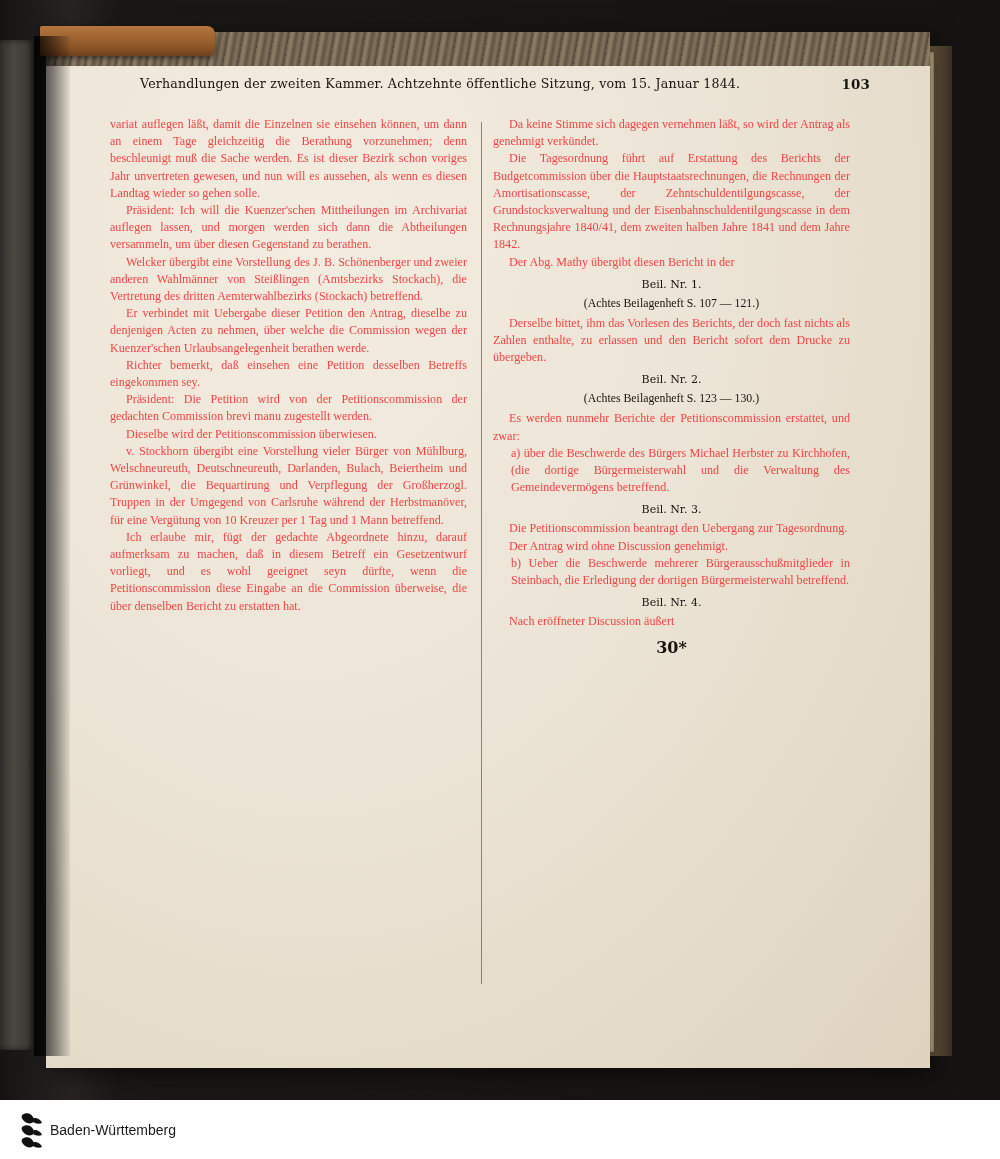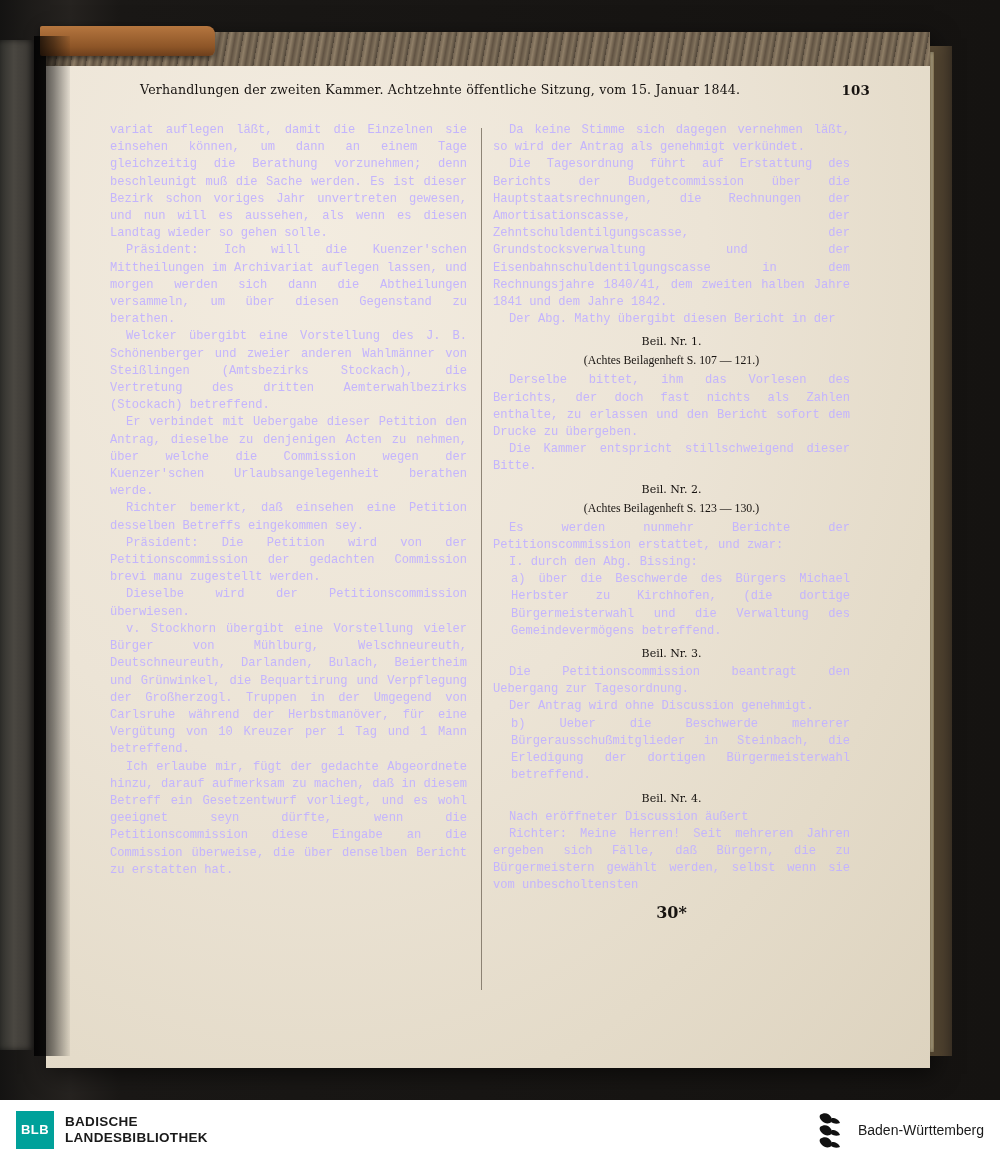--- a/index.html
+++ b/index.html
@@ -92,21 +92,21 @@
   #fore-edge-dark {
     position: absolute;
     left: 930px; top: 46px;
     width: 22px; height: 1010px;
     background: linear-gradient(90deg,#756245,#3a3024);
   }
 
   
   #page {
     position: absolute;
-    left: 110px; top: 84px;
+    left: 110px; top: 78px;
     width: 760px; height: 930px;
     color: #171310;
     font-size: 12.3px;
     line-height: 1.0;
   }
 
   #running-head {
     position: relative;
     height: 26px;
     font-size: 13.2px;
@@ -143,25 +143,25 @@
     left: 371px; top: 6px;
     width: 1px; height: 862px;
     background: #6d6354;
     opacity: .75;
   }
 
   p.para {
     margin: 0 0 0 0;
     text-align: justify;
     text-align-last: left;
-    font-family: Liberation Mono, monospace;
+    font-family: Liberation Serif, serif;
     font-size: 12.1px;
     line-height: 17.2px;
     hyphens: auto;
-    color: #c4b5fd;
+    color: #ef4444;
   }
   p.indent { text-indent: 16px; }
   p.hang {
     padding-left: 18px;
     text-indent: -0px;
   }
   .heading {
     text-align: center;
     text-align-last: center;
     font-family: "DejaVu Serif", serif;
@@ -219,21 +219,20 @@
     font-family: "Liberation Sans", sans-serif;
     font-size: 13.5px;
     font-weight: bold;
     color: #1a1a1a;
     line-height: 16px;
     letter-spacing: .3px;
   }
   #bw-brand {
     display: flex;
     align-items: center;
-    gap: 10px;
   }
   #bw-crest {
     width: 34px; height: 38px;
     display: flex;
     flex-direction: column;
     justify-content: center;
     gap: 1px;
   }
   #bw-label {
     font-family: "Liberation Sans", sans-serif;
@@ -274,47 +273,37 @@
           <p class="para indent">v. Stockhorn übergibt eine Vorstellung vieler Bürger von Mühlburg, Welschneureuth, Deutschneureuth, Darlanden, Bulach, Beiertheim und Grünwinkel, die Bequartirung und Verpflegung der Großherzogl. Truppen in der Umgegend von Carlsruhe während der Herbstmanöver, für eine Vergütung von 10 Kreuzer per 1 Tag und 1 Mann betreffend.</p>
           <p class="para indent">Ich erlaube mir, fügt der gedachte Abgeordnete hinzu, darauf aufmerksam zu machen, daß in diesem Betreff ein Gesetzentwurf vorliegt, und es wohl geeignet seyn dürfte, wenn die Petitionscommission diese Eingabe an die Commission überweise, die über denselben Bericht zu erstatten hat.</p>
         </div>
       <div class="col" id="col-right">
         <p class="para indent">Da keine Stimme sich dagegen vernehmen läßt, so wird der Antrag als genehmigt verkündet.</p>
           <p class="para indent">Die Tagesordnung führt auf Erstattung des Berichts der Budgetcommission über die Hauptstaatsrechnungen, die Rechnungen der Amortisationscasse, der Zehntschuldentilgungscasse, der Grundstocksverwaltung und der Eisenbahnschuldentilgungscasse in dem Rechnungsjahre 1840/41, dem zweiten halben Jahre 1841 und dem Jahre 1842.</p>
           <p class="para indent">Der Abg. Mathy übergibt diesen Bericht in der</p>
           <p class="heading">Beil. Nr. 1.</p>
           <p class="subheading">(Achtes Beilagenheft S. 107 — 121.)</p>
           <p class="para indent">Derselbe bittet, ihm das Vorlesen des Berichts, der doch fast nichts als Zahlen enthalte, zu erlassen und den Bericht sofort dem Drucke zu übergeben.</p>
-          <p class="para indent">Die Kammer entspricht stillschweigend dieser Bitte.</p>
           <p class="heading">Beil. Nr. 2.</p>
           <p class="subheading">(Achtes Beilagenheft S. 123 — 130.)</p>
           <p class="para indent">Es werden nunmehr Berichte der Petitionscommission erstattet, und zwar:</p>
-          <p class="para indent">I. durch den Abg. Bissing:</p>
           <p class="para hang">a) über die Beschwerde des Bürgers Michael Herbster zu Kirchhofen, (die dortige Bürgermeisterwahl und die Verwaltung des Gemeindevermögens betreffend.</p>
           <p class="heading">Beil. Nr. 3.</p>
           <p class="para indent">Die Petitionscommission beantragt den Uebergang zur Tagesordnung.</p>
           <p class="para indent">Der Antrag wird ohne Discussion genehmigt.</p>
           <p class="para hang">b) Ueber die Beschwerde mehrerer Bürgerausschußmitglieder in Steinbach, die Erledigung der dortigen Bürgermeisterwahl betreffend.</p>
           <p class="heading">Beil. Nr. 4.</p>
           <p class="para indent">Nach eröffneter Discussion äußert</p>
-          <p class="para indent">Richter: Meine Herren! Seit mehreren Jahren ergeben sich Fälle, daß Bürgern, die zu Bürgermeistern gewählt werden, selbst wenn sie vom unbescholtensten</p>
           <div class="signature">30*</div>
       </div>
     </div>
   </div>
 </div>
 
 <div id="bottom-bar">
-  <div id="blb-brand">
-    <div id="blb-logo">BLB</div>
-    <div id="blb-name">
-      <div>BADISCHE</div>
-      <div>LANDESBIBLIOTHEK</div>
-    </div>
-  </div>
   <div id="bw-brand">
     <div id="bw-crest">
       <svg width="34" height="38" viewBox="0 0 34 38" aria-hidden="true">
         <g fill="#111">
           <path d="M6 4 c4-3 9-2 11 2 c2 3 1 5-1 6 c-3 1-6 0-8-2 c-2-2-3-4-2-6z"></path>
           <path d="M18 7 c4 0 7 2 8 5 c-3 1-6 1-9-1z"></path>
           <path d="M6 16 c4-3 9-2 11 2 c2 3 1 5-1 6 c-3 1-6 0-8-2 c-2-2-3-4-2-6z"></path>
           <path d="M18 19 c4 0 7 2 8 5 c-3 1-6 1-9-1z"></path>
           <path d="M6 28 c4-3 9-2 11 2 c2 3 1 5-1 6 c-3 1-6 0-8-2 c-2-2-3-4-2-6z"></path>
           <path d="M18 31 c4 0 7 2 8 5 c-3 1-6 1-9-1z"></path>

